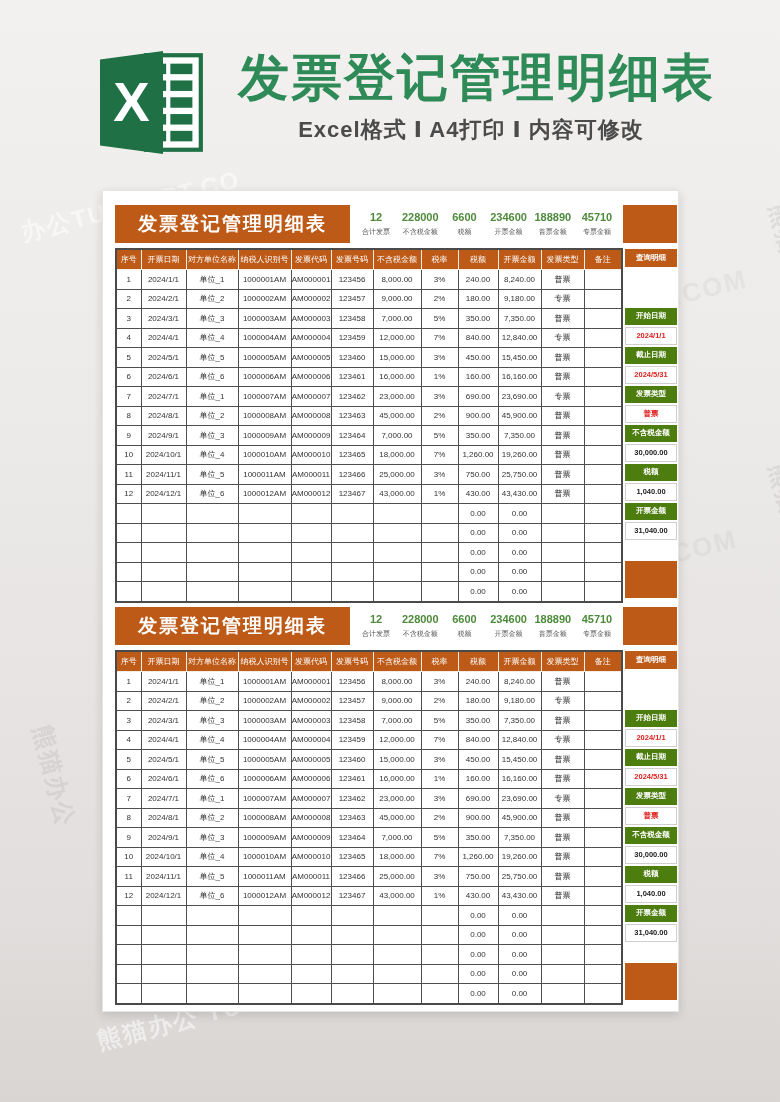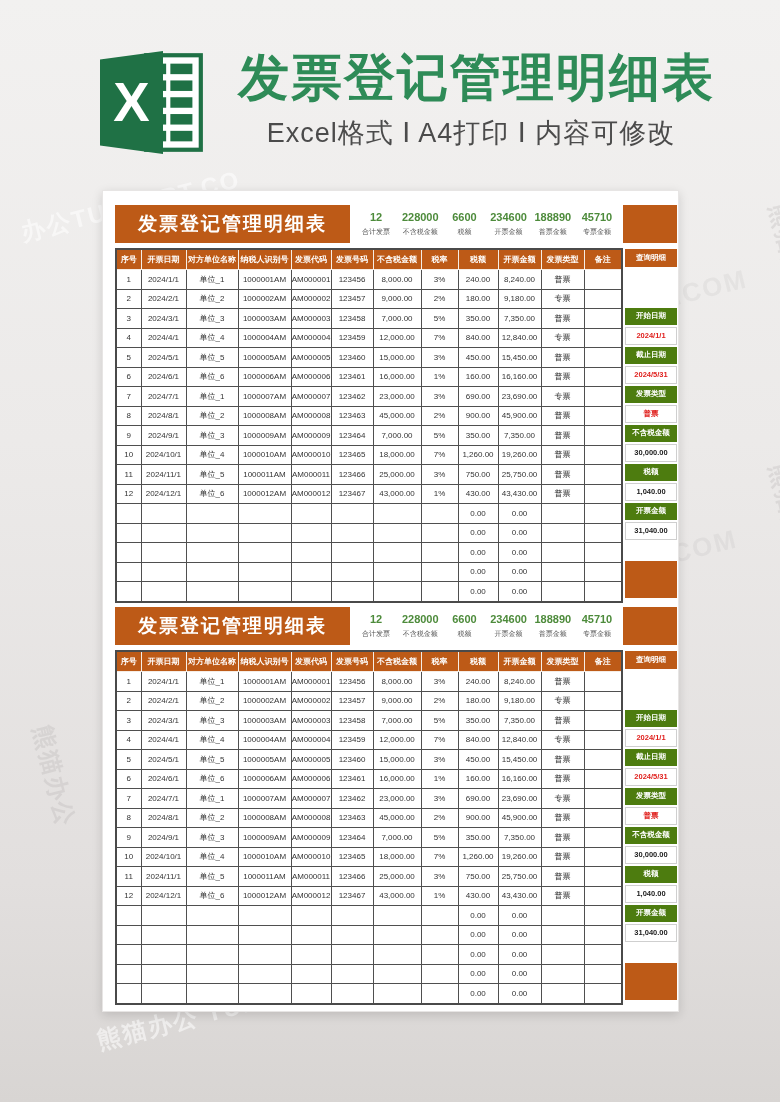--- a/index.html
+++ b/index.html
@@ -4,37 +4,37 @@
 <style>
   html,body{margin:0;padding:0;}
   #screen{position:relative;width:780px;height:1102px;overflow:hidden;
     font-family:"Liberation Sans","DejaVu Sans",sans-serif;
     background:linear-gradient(#f2f1f0 0%,#eceae9 40%,#e2dfde 80%,#d8d5d3 100%);}
   
   .banner{position:absolute;left:0;top:0;width:780px;height:190px;}
   .logo{position:absolute;left:100px;top:50px;width:105px;height:105px;}
   .head-text{position:absolute;left:238px;top:50px;width:466px;text-align:center;}
   .main-title{color:#2e8b57;font-size:51px;font-weight:bold;letter-spacing:2px;line-height:1.1;white-space:nowrap;}
-  .sub-title{color:#4b4b4b;font-size:27px;font-weight:normal;margin-top:9px;letter-spacing:1px;white-space:nowrap;}
+  .sub-title{color:#4b4b4b;font-size:22px;font-weight:bold;margin-top:9px;letter-spacing:1px;white-space:nowrap;}
   
   .page{position:absolute;left:102px;top:190px;width:577px;height:822px;background:#fff;
     border:1px solid #e7e5e4;box-sizing:border-box;box-shadow:0 3px 10px rgba(0,0,0,.14);}
   .section{position:absolute;left:12px;width:562px;}
   #section-1{top:14px;} #section-2{top:416px;}
   .sec-top{display:flex;height:38px;}
   .sec-title{width:235px;background:#bd5a17;color:#fff;font-size:19px;font-weight:bold;
     display:flex;align-items:center;justify-content:center;letter-spacing:2px;}
   .sec-stats{flex:1;display:flex;align-items:center;padding:0 4px;}
   .stat{flex:1;text-align:center;}
   .stat .v{color:#4d8b3b;font-weight:bold;font-size:11px;}
   .stat .l{color:#555;font-size:7px;margin-top:4px;white-space:nowrap;}
   .sec-corner{width:54px;background:#bd5a17;}
   .sec-body{display:flex;margin-top:5px;}
   table.grid{width:506px;border-collapse:collapse;table-layout:fixed;border:2px solid #4a4a4a;}
-  table.grid th{background:#bd5a17;color:#fff;font-size:8px;font-weight:bold;height:19px;
+  table.grid th{background:#bd5a17;color:#fff;font-size:8px;font-weight:normal;height:19px;
     border:1px solid #f6ede5;padding:0;white-space:nowrap;overflow:hidden;}
   table.grid td{border:1px solid #4f4f4f;font-size:8px;color:#333;text-align:center;
     height:18.5px;padding:0;white-space:nowrap;overflow:hidden;}
   col.c0{width:25px}col.c1{width:45px}col.c2{width:52px}col.c3{width:53px}
   col.c4{width:40px}col.c5{width:42px}col.c6{width:48px}col.c7{width:37px}
   col.c8{width:40px}col.c9{width:43px}col.c10{width:43px}col.c11{width:38px}
   .sidebar{width:54px;margin-left:2px;display:flex;flex-direction:column;}
   .slot{height:19.5px;box-sizing:border-box;padding:1px 0;display:flex;}
   .slot>div{flex:1;display:flex;align-items:center;justify-content:center;
     font-size:7.5px;font-weight:bold;white-space:nowrap;}

